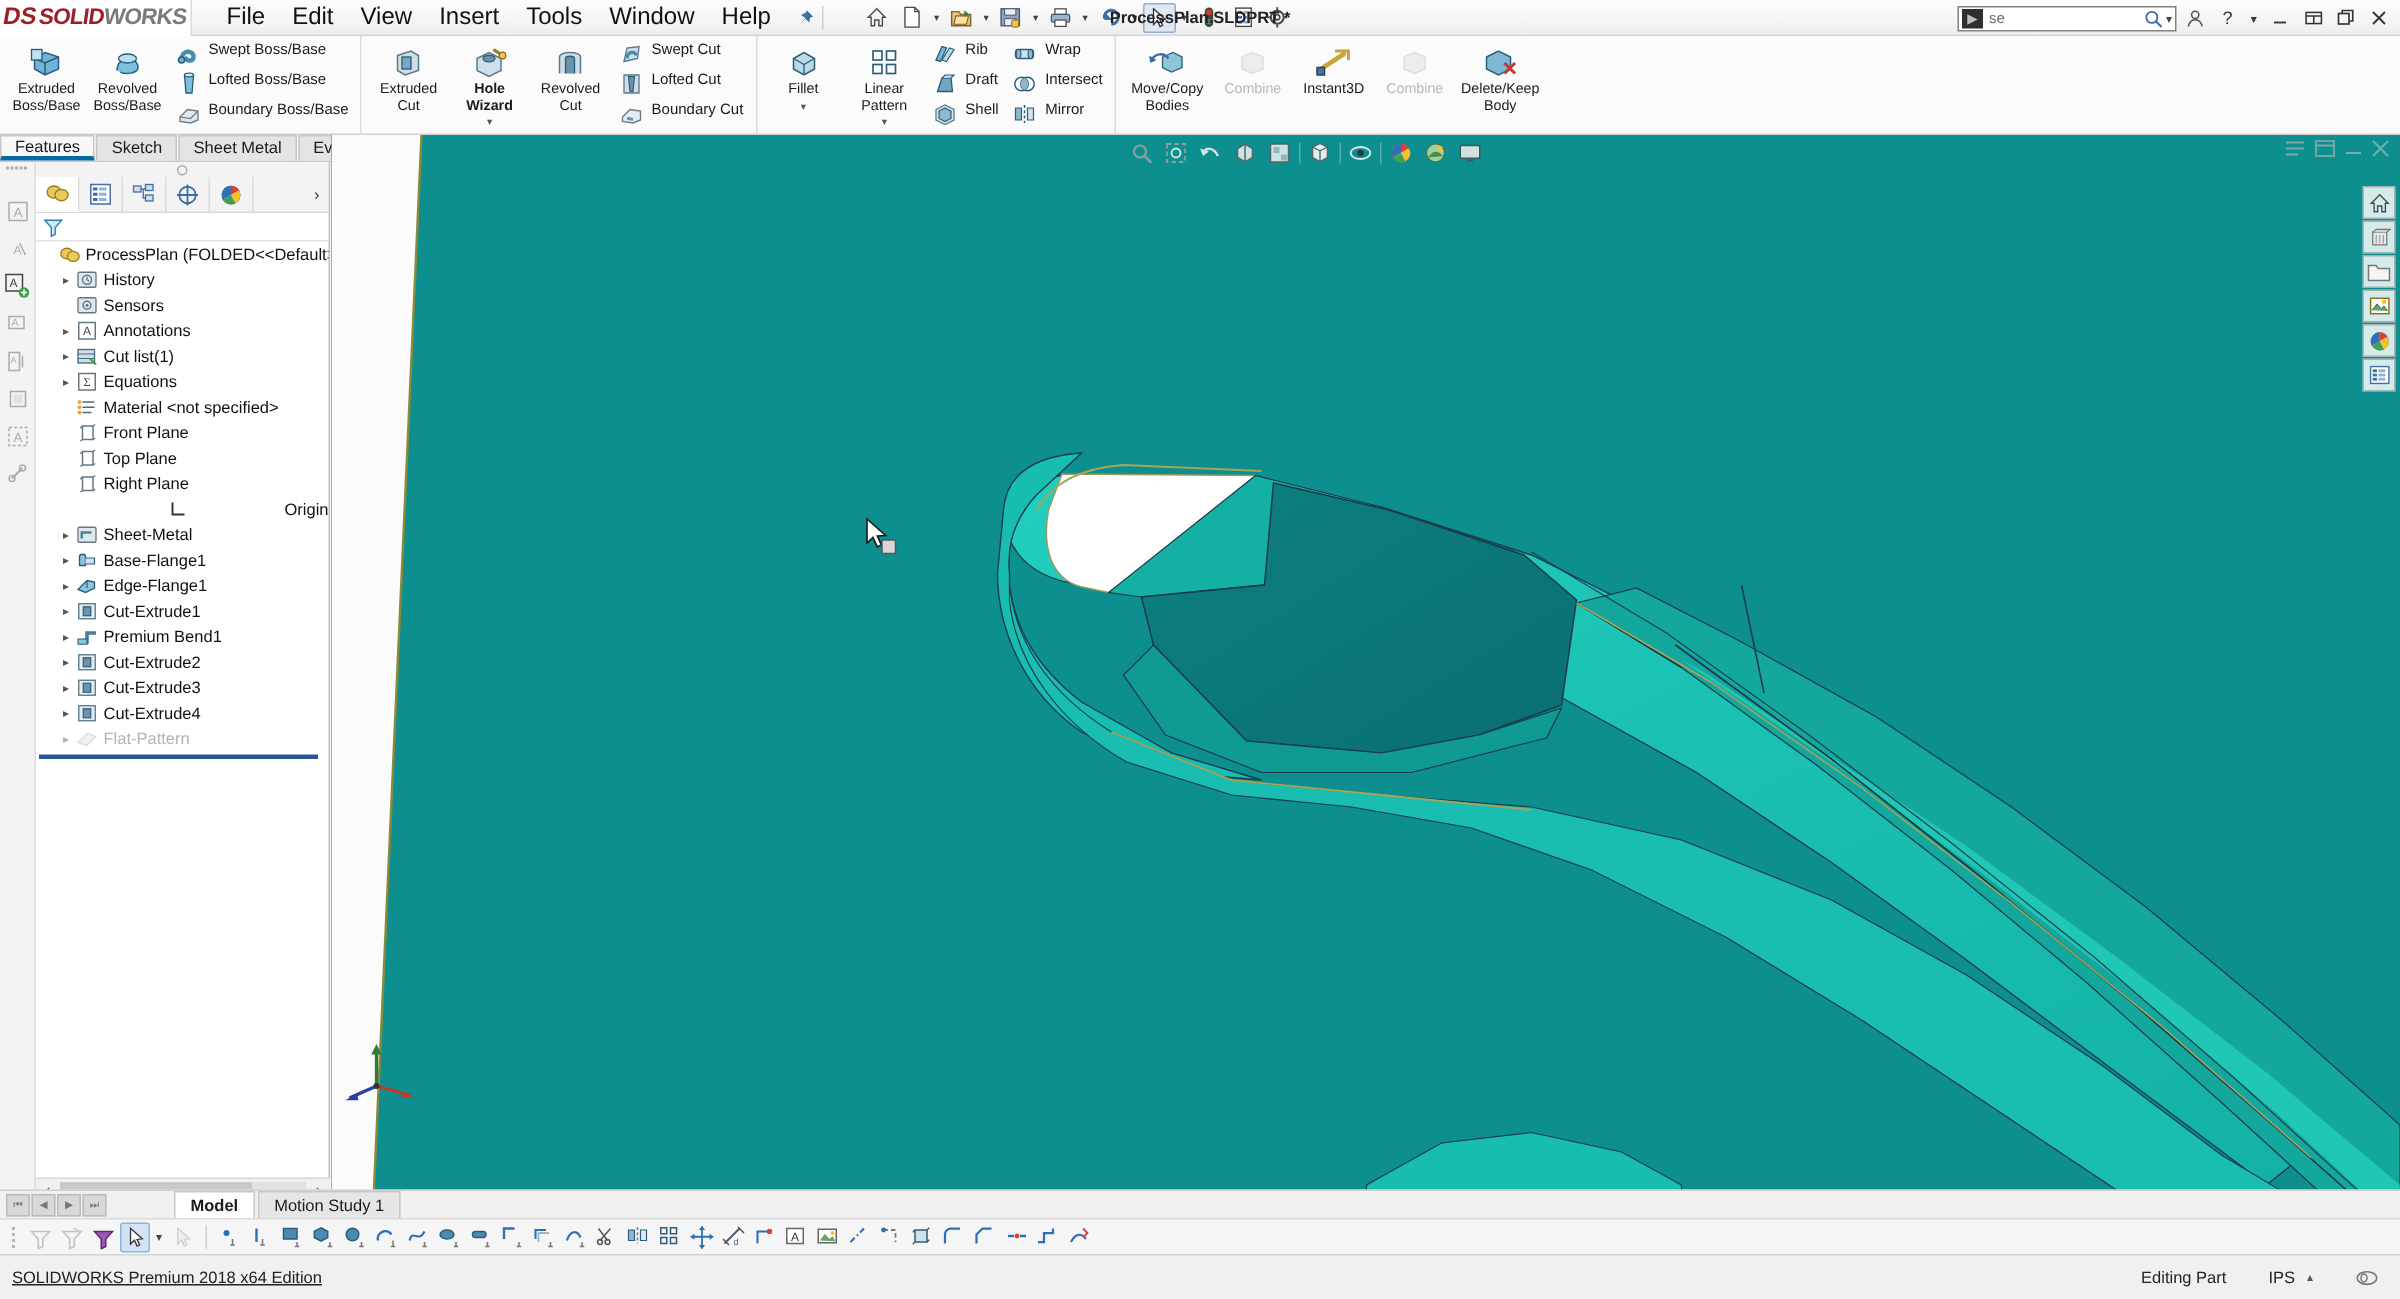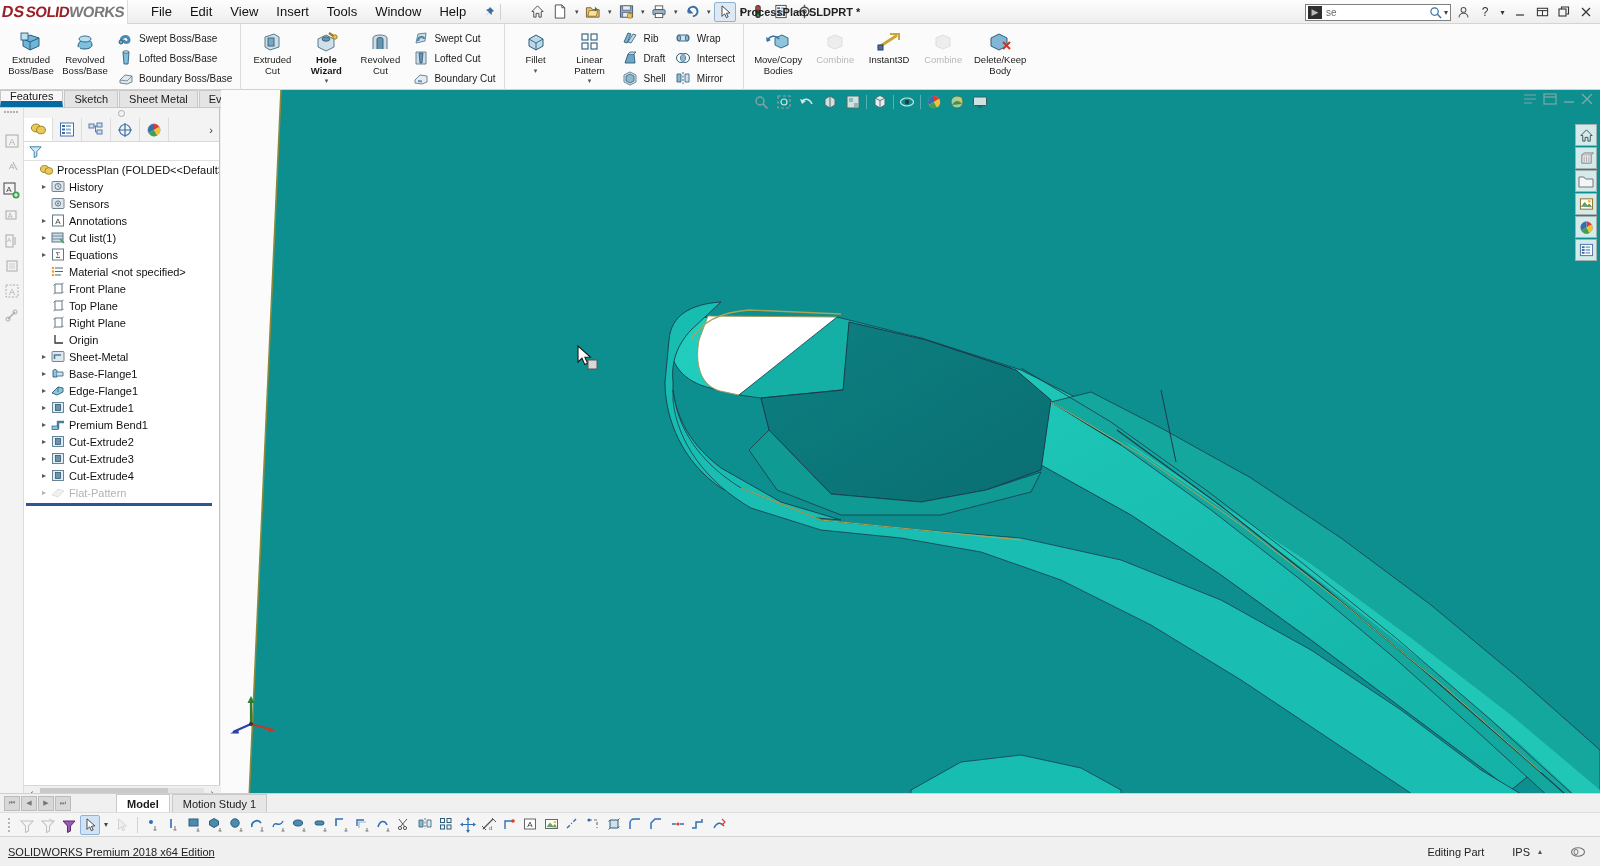--- a/index.html
+++ b/index.html
@@ -34,21 +34,21 @@
     transform: skewX(-8deg);
   }
   .logo-ds .solid { color: #9c1f28; }
   .logo-ds .works { color: #7a7a7a; }
   .logo-mark {
     color: #9c1f28; font-size: 16px; font-weight: bold;
     margin-right: 2px; transform: skewX(-10deg); display: inline-block;
   }
   .menubar { display: flex; align-items: center; margin-left: 14px; }
   .menubar .mi {
-    padding: 3px 9px; font-size: 13px; color: #111; cursor: default;
+    padding: 3px 9px; font-size: 16px; color: #111; cursor: default;
     border-radius: 2px;
   }
   .pin-icon { margin-left: 8px; color: #3a6ea5; font-size: 12px; }
 
   .tb-sep { width: 1px; height: 16px; background: #cfcfcf; margin: 0 5px; }
   .qat {
     display: flex; align-items: center; margin-left: 20px; gap: 1px;
   }
   .qicon {
     width: 22px; height: 20px; display: flex; align-items: center;
@@ -95,39 +95,39 @@
     padding-top: 5px; cursor: default; border-radius: 2px;
   }
   .rbig .ico { height: 22px; display: flex; align-items: flex-end; }
   .rbig .lbl {
     font-size: 9.5px; text-align: center; line-height: 10.5px;
     margin-top: 2px; color: #1a1a1a;
   }
   .rbig .drop { font-size: 7px; color: #555; margin-top: 1px; }
   .rstack { display: flex; flex-direction: column; padding-top: 2px; }
   .rsmall {
-    display: flex; align-items: center; height: 20px; padding: 0 4px;
+    display: flex; align-items: flex-start; height: 20px; padding: 0 4px;
     cursor: default; border-radius: 2px;
   }
   .rsmall .ico { width: 19px; display: flex; justify-content: center; }
   .rsmall .lbl { font-size: 10px; margin-left: 4px; color: #1a1a1a; white-space: nowrap; }
   .rbig.dim .lbl { color: #b8b8b8; }
 
   
   .tabrow {
     position: absolute; top: 90px; left: 0; width: 1600px; height: 18px;
     background: #f0f0f0; display: flex; align-items: flex-end;
     border-bottom: 1px solid #c8c8c8;
   }
   .ftab {
     height: 17px; padding: 0 9px; font-size: 11px; display: flex;
     align-items: center; background: #e4e4e4; border: 1px solid #c8c8c8;
     border-bottom: none; margin-right: 1px; cursor: default;
   }
-  .ftab.active { background: #f7f7f7; border-bottom: 6px solid #0369a1; }
+  .ftab.active { background: #f7f7f7; border-bottom: 3px solid #0369a1; }
 
   
   .rail {
     position: absolute; top: 108px; left: 0; width: 24px; height: 692px;
     background: #f3f3f3; border-right: 1px solid #dcdcdc;
     display: flex; flex-direction: column; align-items: center; padding-top: 22px;
   }
   .railbtn {
     width: 20px; height: 21px; margin-bottom: 4px; display: flex;
     align-items: center; justify-content: center; opacity: .45; cursor: default;
@@ -913,21 +913,21 @@
     <div class="tnode" style="padding-left:14px;">
       <span class="exp"></span>
       <span class="ticon">
           <svg width="13" height="13" viewBox="0 0 13 13">
             <path d="M3 2 h7 v9 h-7 z" fill="none" stroke="#667784" stroke-width="1"></path>
             <path d="M3 2 l-1.5 1.5 M10 2 l1.5 -1 M3 11 l-1.5 1 M10 11 l1.5 -1" stroke="#667784" stroke-width=".9"></path>
           </svg>
         </span>
       <span class="tlbl">Right Plane</span>
     </div>
-    <div class="tnode" style="padding-left:14px;">
+    <div class="tnode" style="padding-left:14px;justify-content:space-between;">
       <span class="exp"></span>
       <span class="ticon">
           <svg width="13" height="13" viewBox="0 0 13 13">
             <path d="M3 2 v8 h8" fill="none" stroke="#333" stroke-width="1.3"></path>
           </svg>
         </span>
       <span class="tlbl">Origin</span>
     </div>
     <div class="tnode" style="padding-left:14px;">
       <span class="exp">▸</span>

